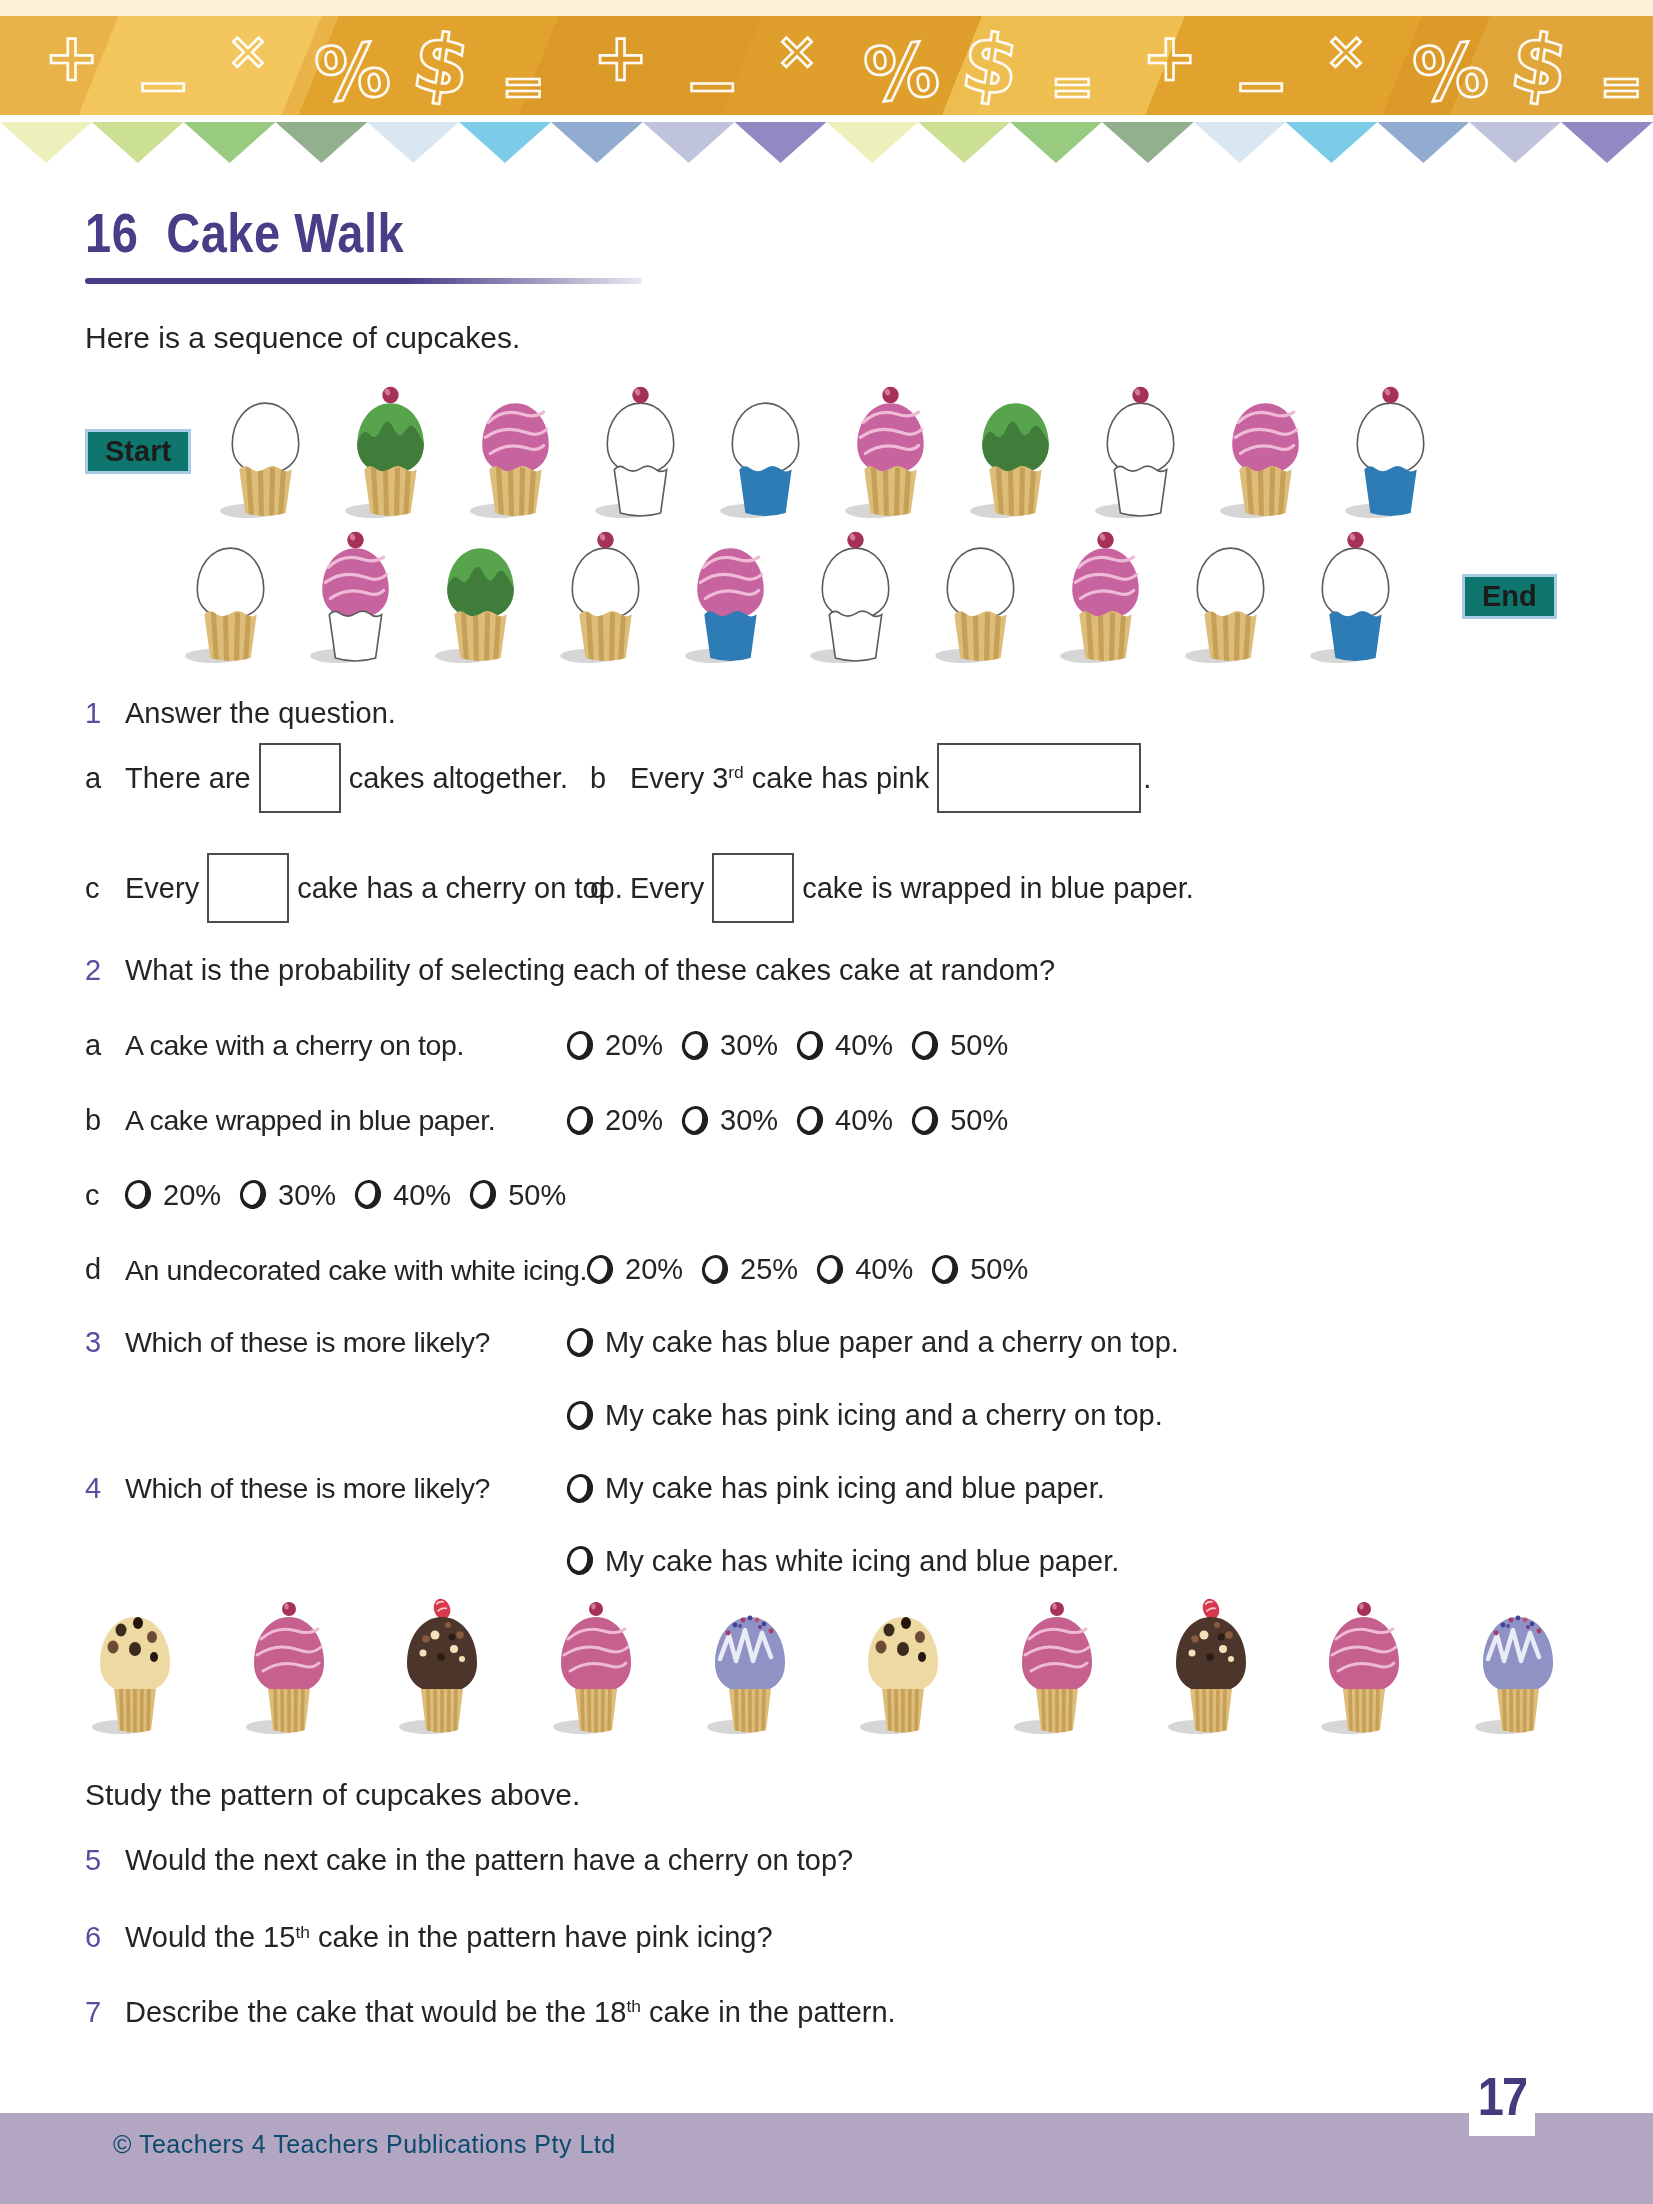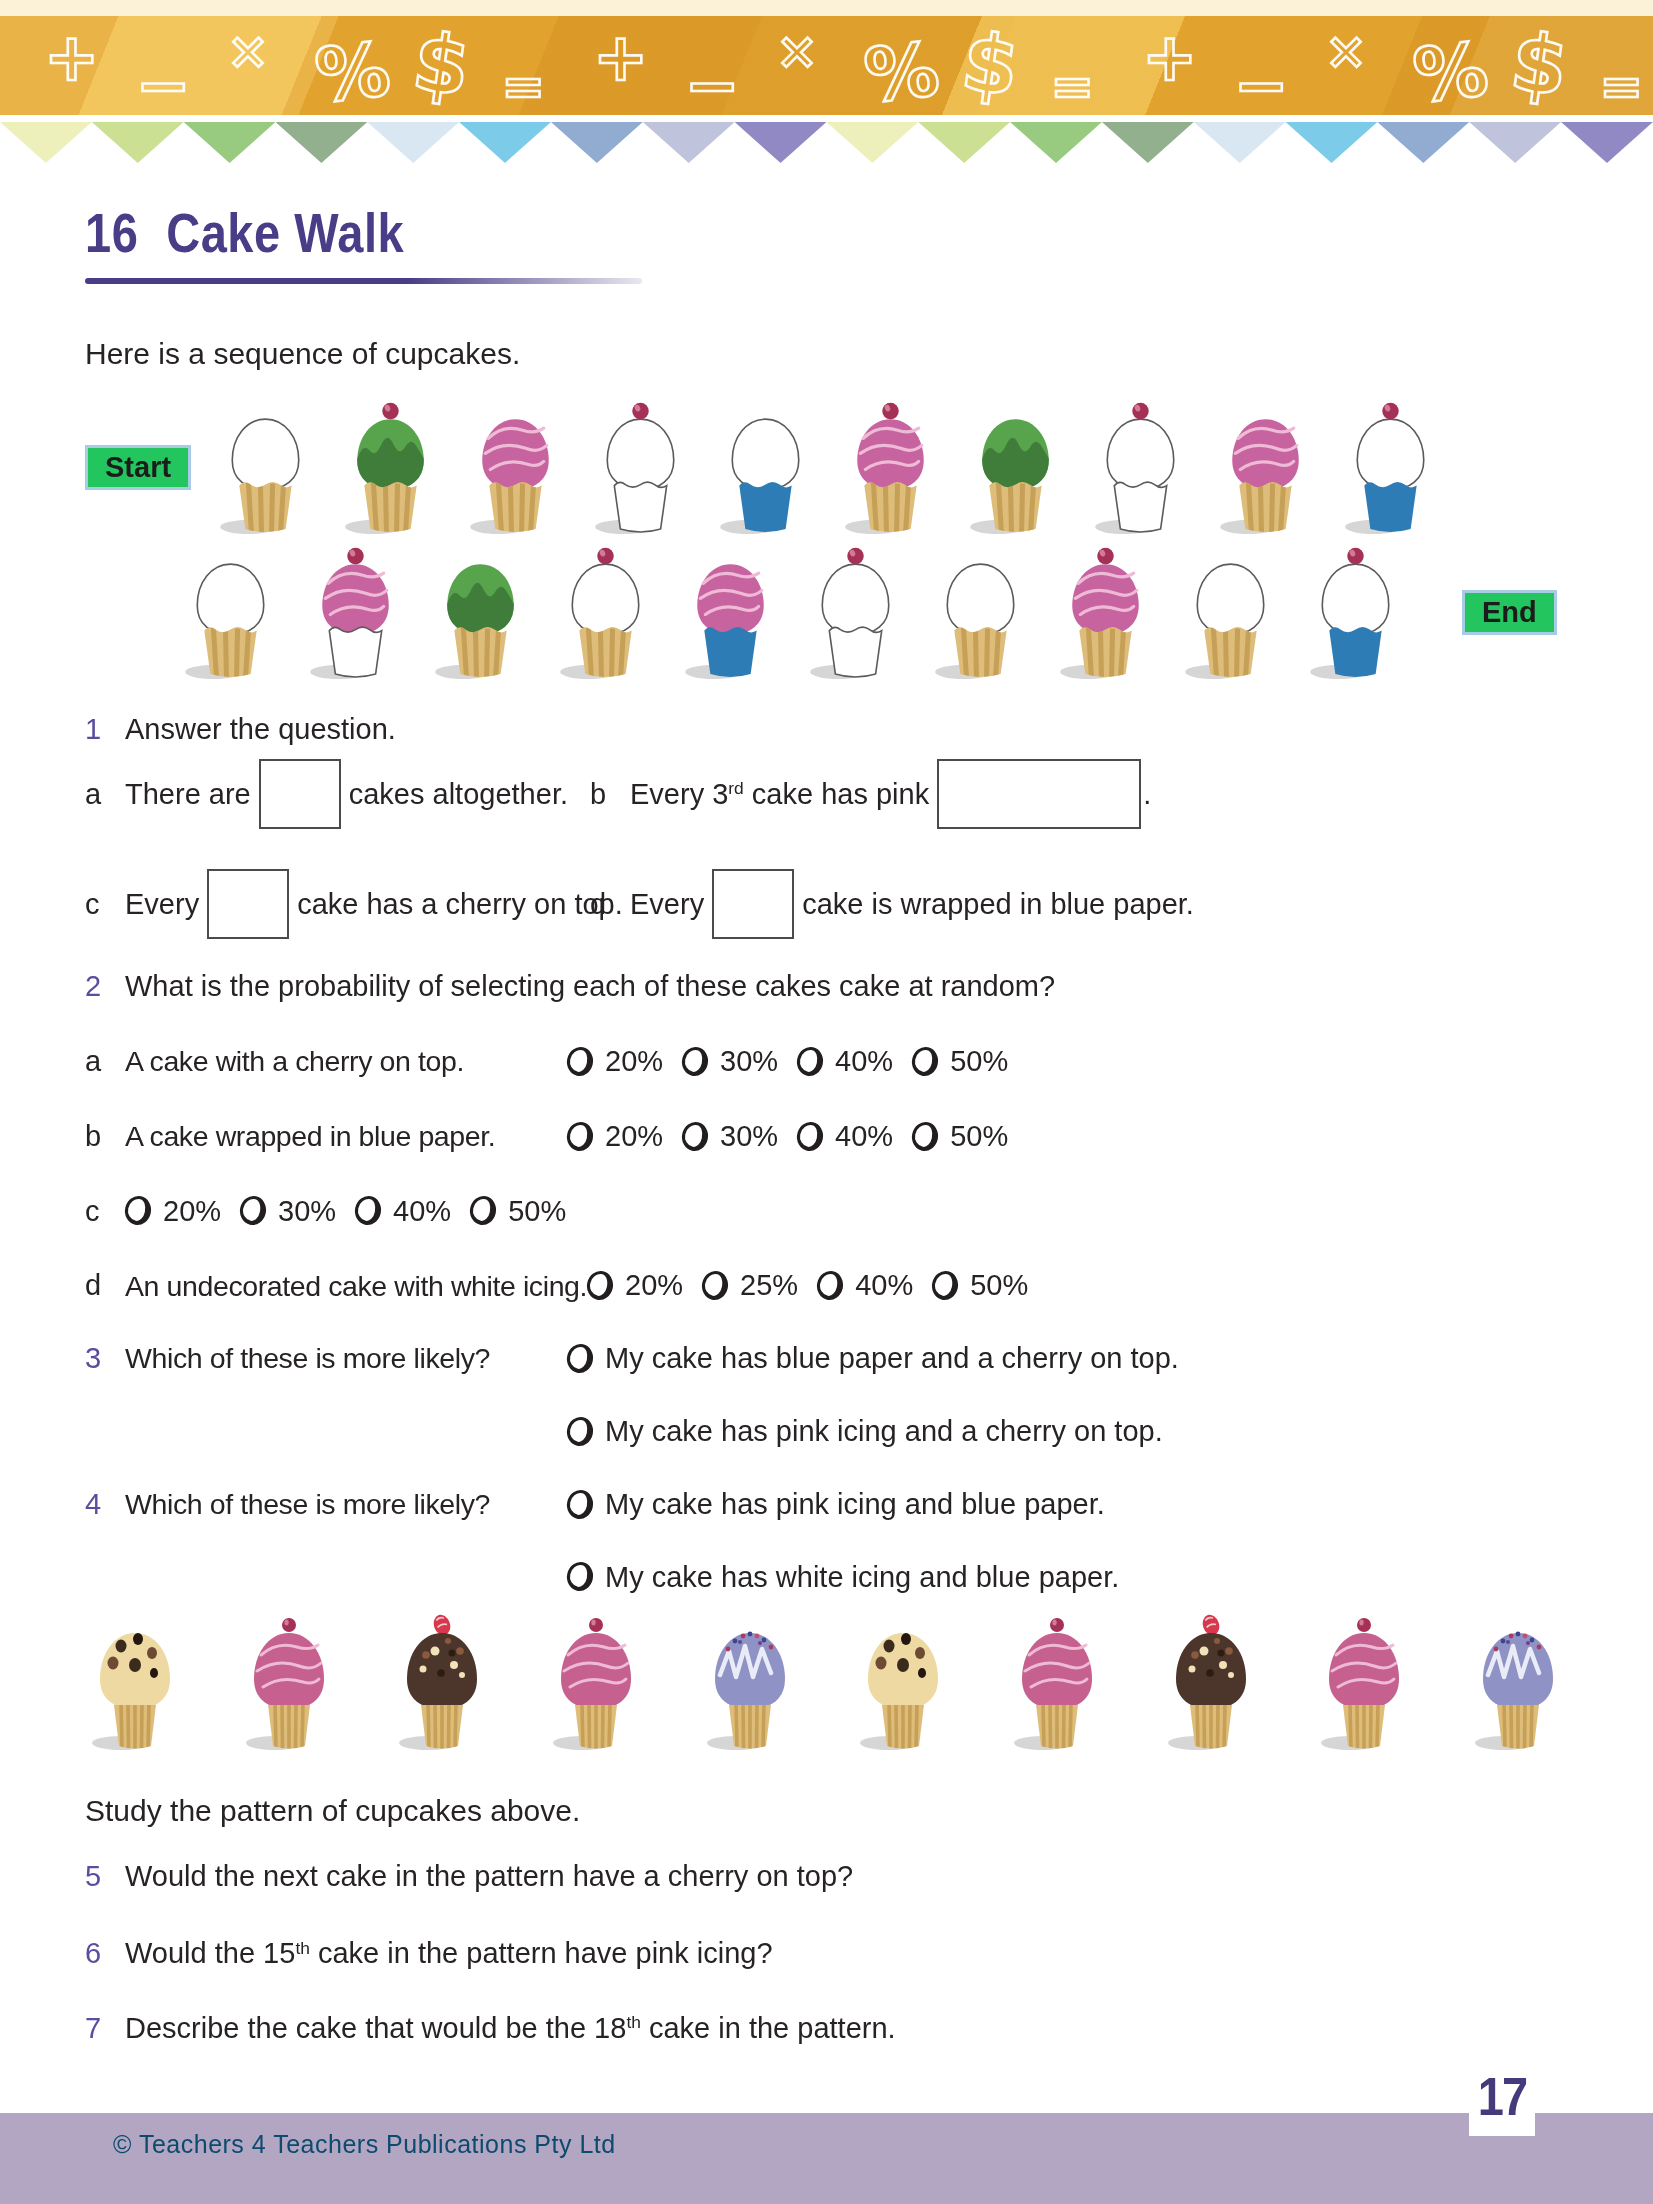--- a/index.html
+++ b/index.html
@@ -22,28 +22,28 @@
   .pennant{flex:1 1 auto;height:41px;clip-path:polygon(0 0,100% 0,50% 100%);}
 
   
   .main{position:absolute;top:200px;left:85px;width:1483px;font-size:29px;line-height:1.2;}
 
   .title-row{display:flex;align-items:baseline;gap:28px;color:#4a3d87;font-weight:bold;
              font-size:47px;transform:scaleY(1.18);transform-origin:left top;letter-spacing:.5px;}
   .title-underline{width:557px;height:6px;margin-top:22px;border-radius:3px;
      background:linear-gradient(to right,#4a3d87 0%,#4a3d87 58%,rgba(74,61,135,.55) 80%,rgba(74,61,135,.12) 100%);}
 
-  .intro{margin-top:52px;font-size:30px;}
+  .intro{margin-top:36px;font-size:30px;}
 
   
   .seqrow{display:flex;align-items:flex-end;gap:24px;margin-top:24px;height:143px;}
   .seqrow.row2{margin-left:95px;margin-top:2px;}
   .cakes{display:flex;gap:24px;align-items:flex-end;}
   .cupcake{width:101px;height:141px;display:block;}
-  .flowlabel{align-self:center;background:#22c55e;border:3px solid #a9cce6;color:#1c1c1c;
+  .flowlabel{align-self:center;background:#0f766e;border:3px solid #a9cce6;color:#1c1c1c;
              font-weight:bold;font-size:29px;padding:2px 17px;flex:none;}
   .flowlabel.end{margin-left:32px;}
 
   
   .qnum{color:#5b4d9e;width:40px;flex:none;}
   .qletter{color:#272324;width:40px;flex:none;}
   .qhead{display:flex;margin-top:28px;}
   .qrow{display:flex;}
   .q1-row{display:flex;align-items:center;margin-top:10px;min-height:74px;}
   .q1-row.cd{margin-top:36px;}

